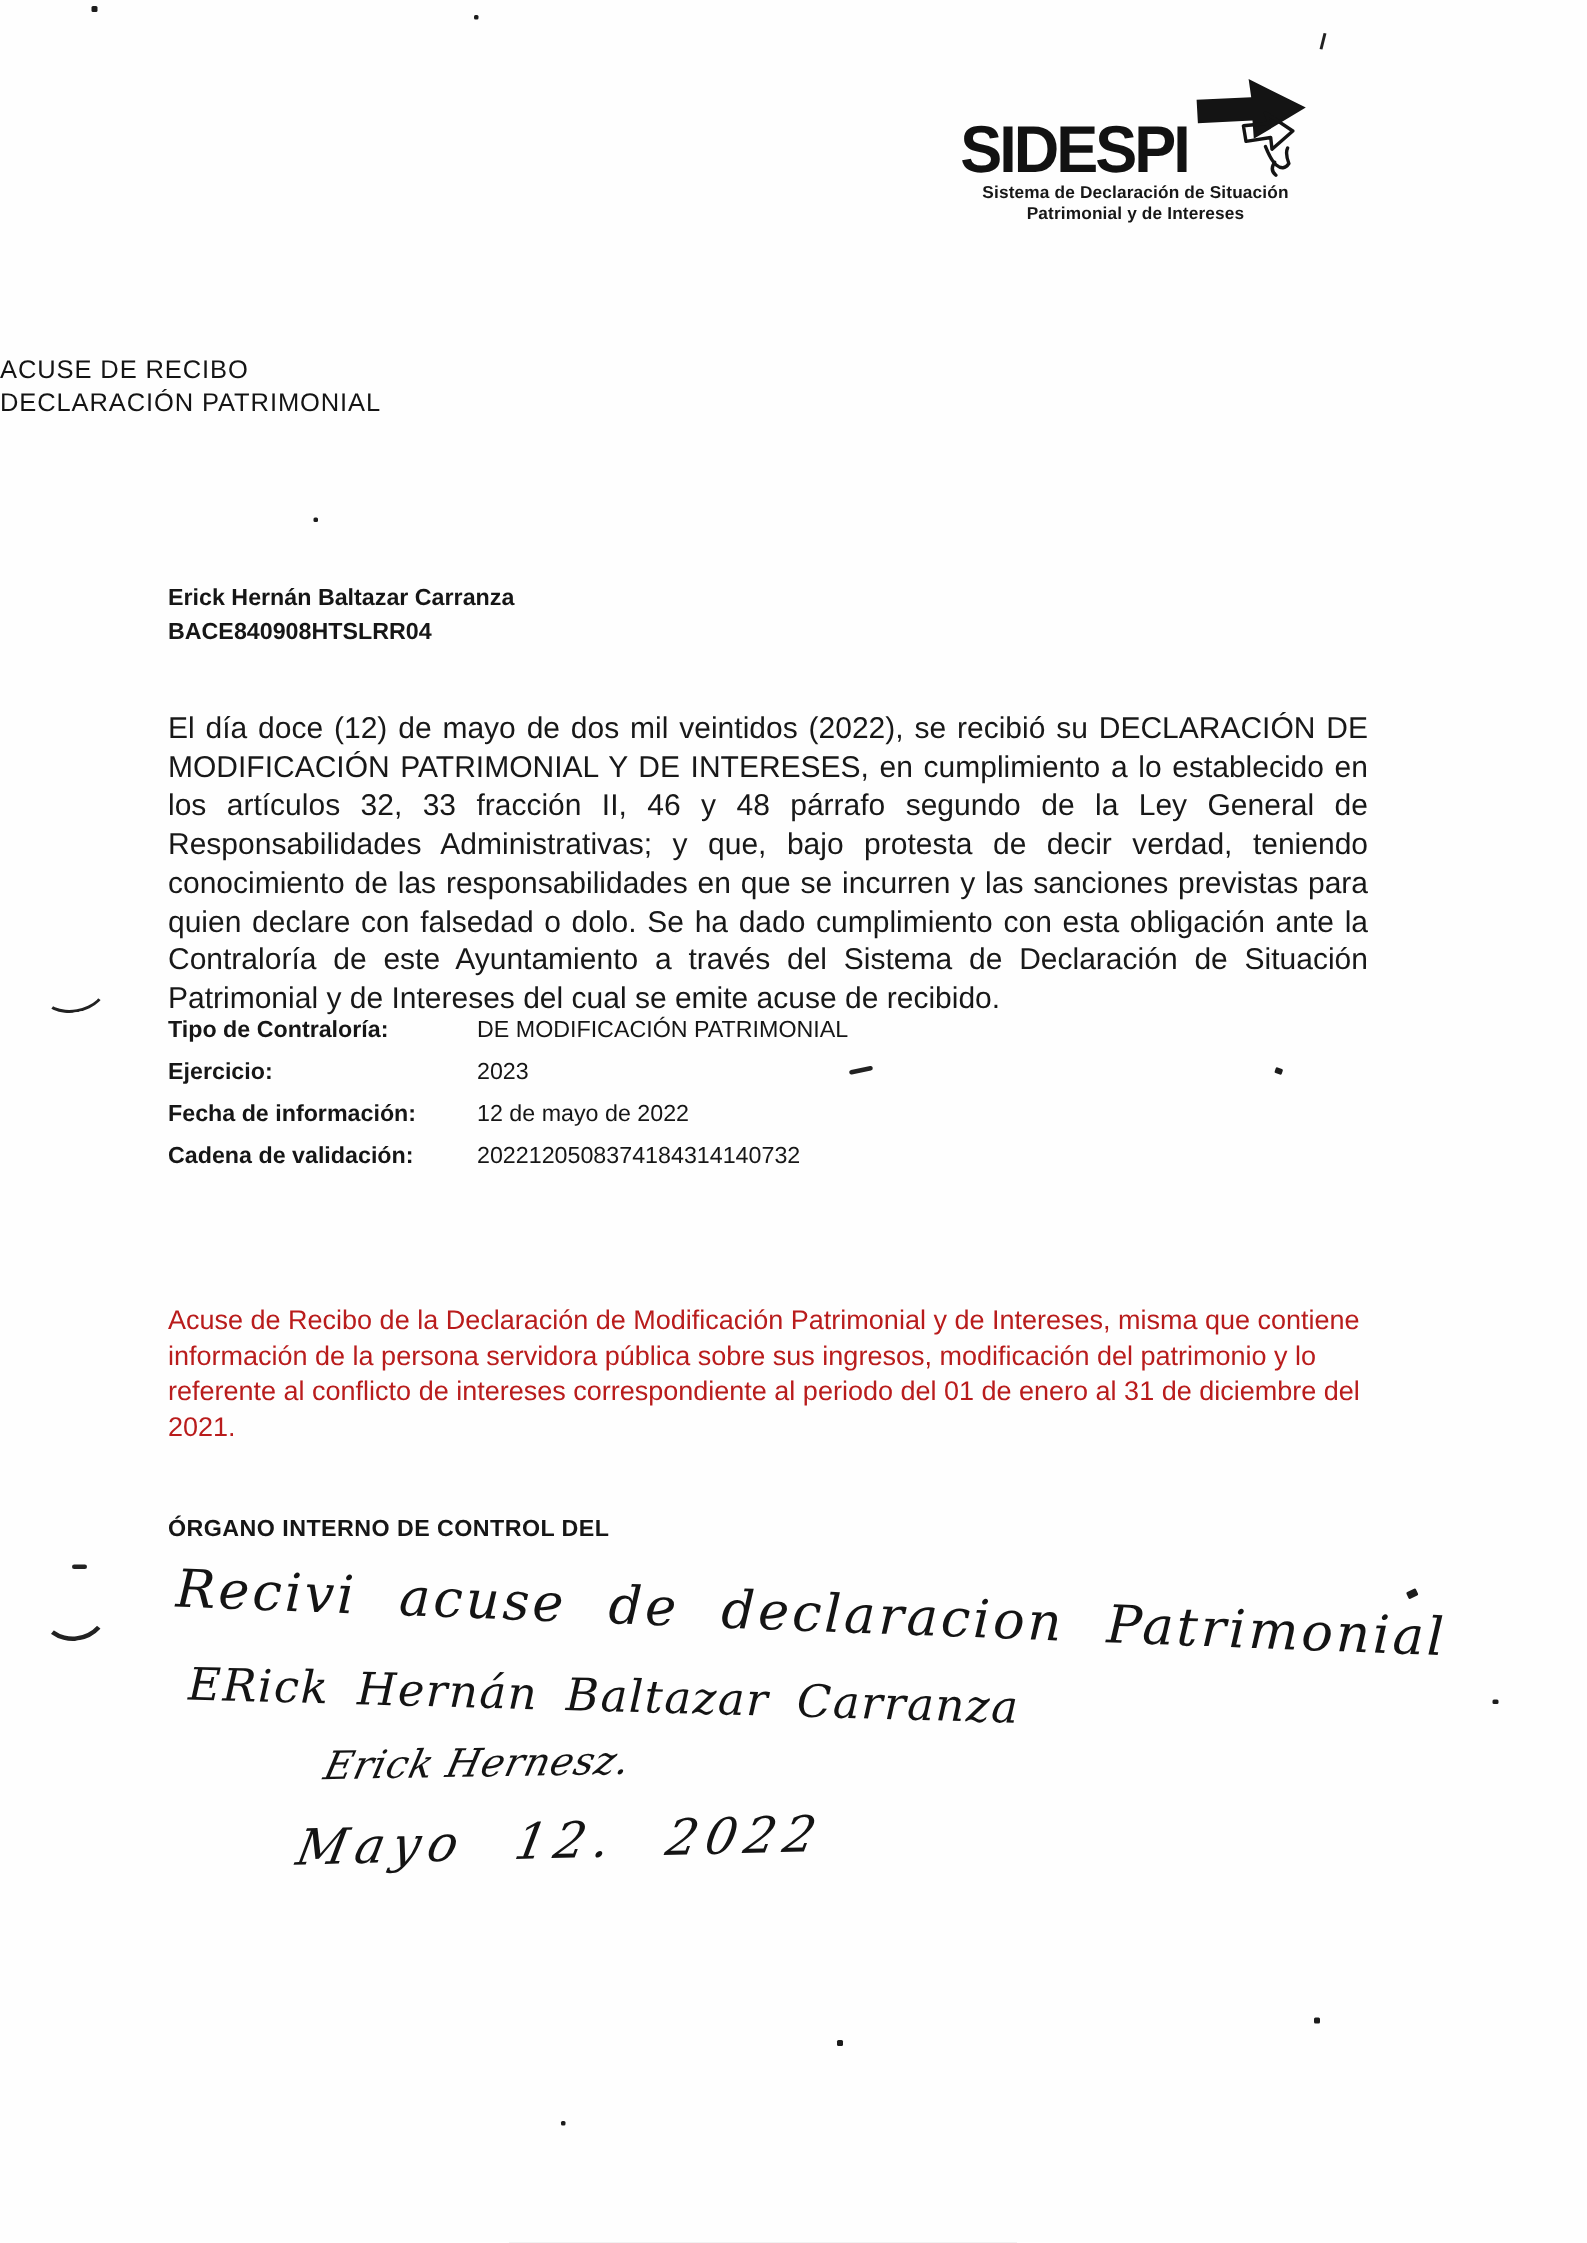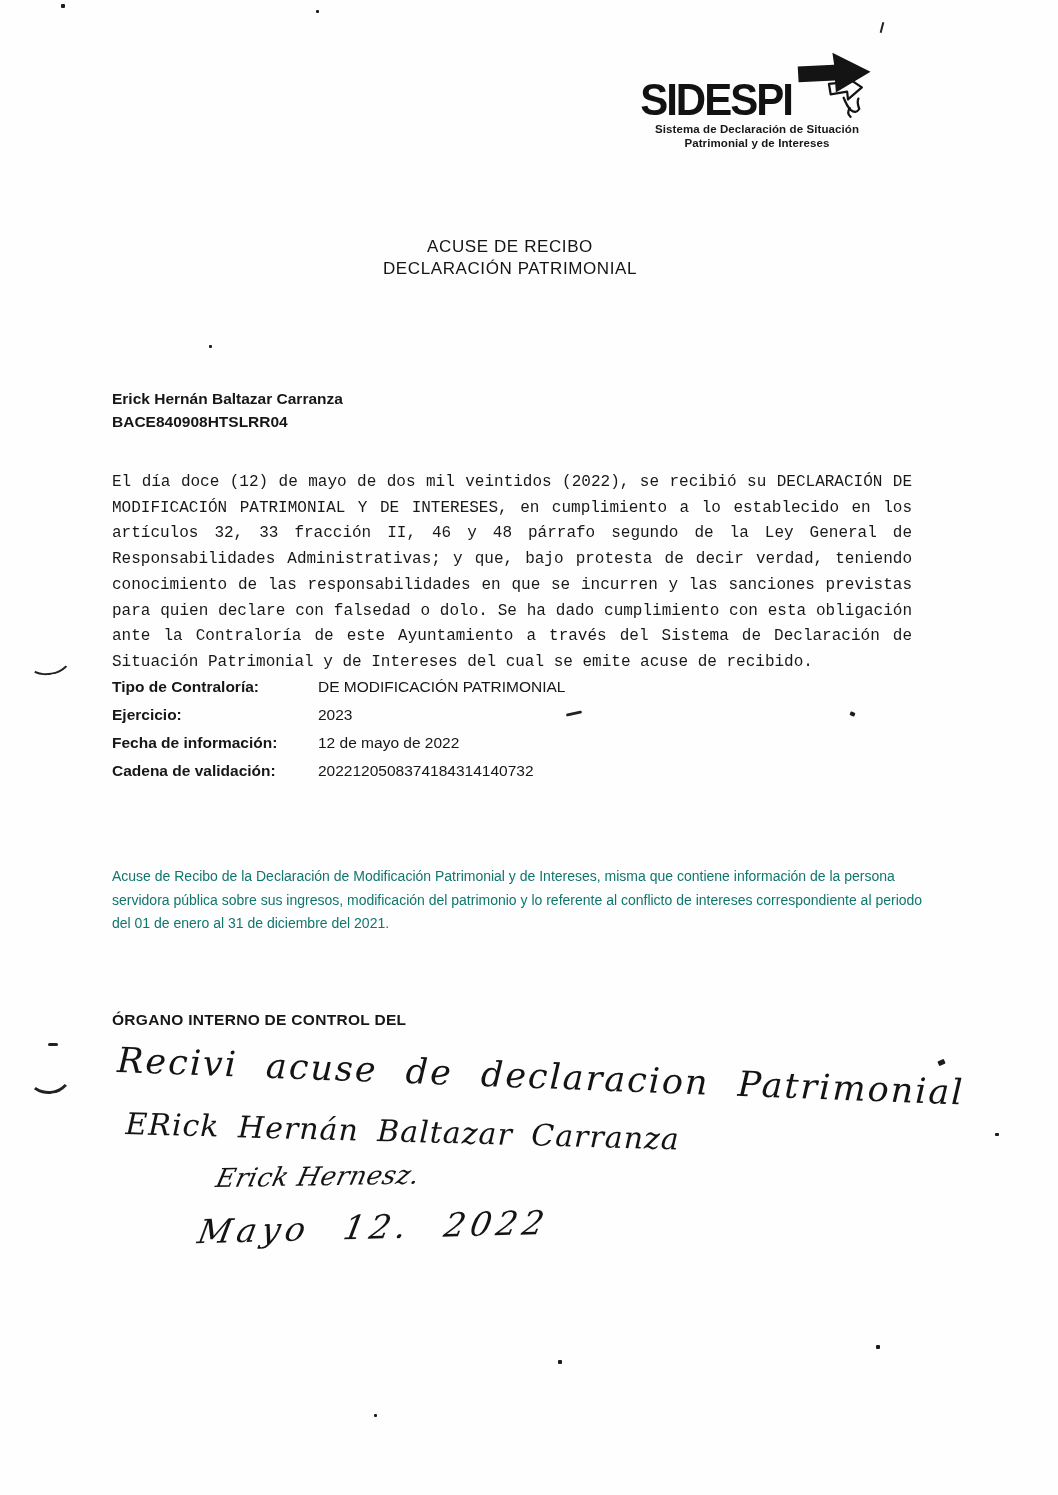--- a/index.html
+++ b/index.html
@@ -20,35 +20,35 @@
   .logo-text {
     font-size: 42px; font-weight: bold; letter-spacing: -2px;
     color: #121212; transform: scaleY(1.05); display: inline-block;
   }
   .logo-arrow { width: 78px; height: 82px; margin-top: -10px; }
   .logo-tagline { font-size: 11.5px; font-weight: bold; line-height: 14px; color: #171717; margin-top: -2px; letter-spacing: 0.1px; text-align: center; }
 
   
   .doc-title {
     position: absolute; top: 236px; left: 0; width: 1020px;
-    text-align: center; font-size: 17px; line-height: 22px;
+    text-align: left; font-size: 17px; line-height: 22px;
     letter-spacing: 0.6px; color: #141414;
   }
 
   
   .declarant { position: absolute; top: 387px; left: 112px; font-weight: bold; font-size: 15.5px; line-height: 23px; }
 
   
   .para1 {
     position: absolute; top: 454px; left: 112px; width: 800px;
-    font-size: 16px; line-height: 25.7px; text-align: justify; color: #181818; font-family: Liberation Mono, monospace;
+    font-size: 20px; line-height: 25.7px; text-align: justify; color: #181818;
   }
   .para2 {
     position: absolute; top: 851px; left: 112px; width: 814px;
-    font-size: 14px; line-height: 23.5px; text-align: left; color: #0f766e;
+    font-size: 18px; line-height: 23.5px; text-align: left; color: #b91c1c;
   }
 
   
   .fields { position: absolute; top: 678px; left: 112px; font-size: 15.5px; }
   .field-row { display: flex; align-items: baseline; height: 28px; }
   .field-label { width: 206px; font-weight: bold; flex-shrink: 0; }
   .field-value { white-space: nowrap; }
 
   
   .oic-heading { position: absolute; top: 1011px; left: 112px; font-weight: bold; font-size: 15.5px; letter-spacing: 0.3px; }

